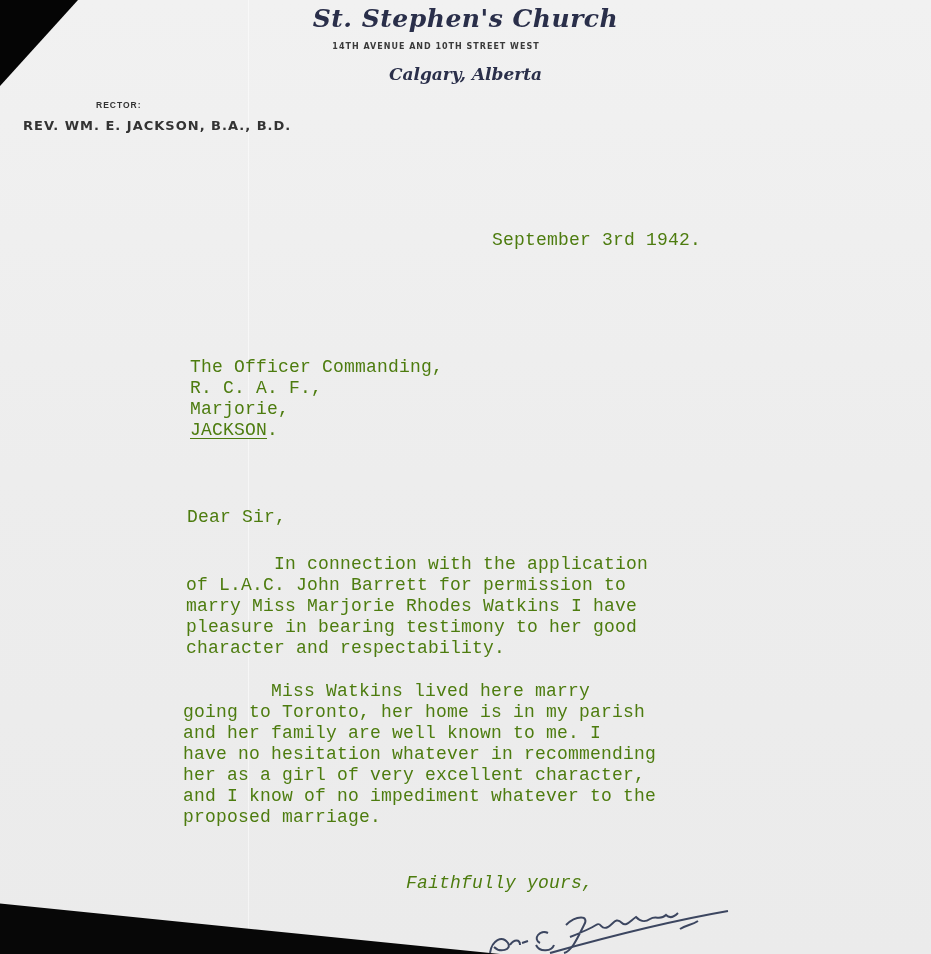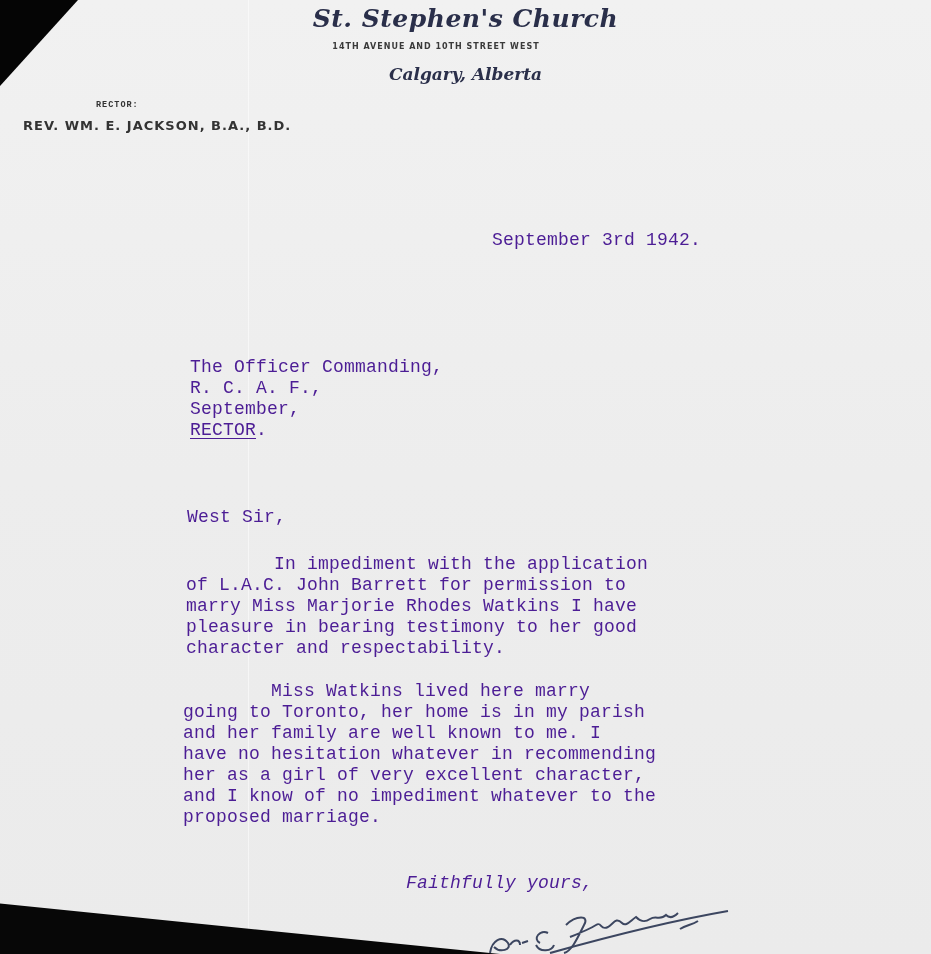--- a/index.html
+++ b/index.html
@@ -35,30 +35,30 @@
     font-family:"DejaVu Sans", sans-serif; font-weight:bold; font-size:8px;
     color:#3a3a3a; letter-spacing:1px; font-variant:small-caps; text-transform:uppercase;
   }
   .letterhead-city {
     position:absolute; left:0; width:931px; top:58px; text-align:center;
     font-family:"DejaVu Serif", serif; font-weight:bold; font-style:italic;
     font-size:17px; color:#2a2f4a;margin-top:6px;
   }
   .rector-label {
     position:absolute; left:96px; top:100px;
-    font-family:Liberation Mono, monospace; font-weight:bold; font-size:8.5px;
+    font-family:Liberation Sans, sans-serif; font-weight:bold; font-size:8.5px;
     color:#333; letter-spacing:1px;
   }
   .rector-name {
     position:absolute; left:23px; top:118px;
     font-family:"DejaVu Sans", sans-serif; font-weight:bold; font-size:13px;
     color:#333; letter-spacing:1px;
   }
   .typed {
-    position:absolute; color:#4c1d95; font-size:18px; line-height:21px;
+    position:absolute; color:#4d7c0f; font-size:18px; line-height:21px;
     white-space:pre; letter-spacing:0.2px;
   }
   .date { left:492px; top:230px; }
   .addr { left:190px; top:357px; }
   .addr .u { text-decoration:underline; text-underline-offset:3px; }
   .salutation { left:187px; top:507px; }
   .para1 { left:186px; top:554px; }
   .para2 { left:183px; top:681px; }
   .closing { left:406px; top:873px;font-style:italic; }
   .signature {
@@ -77,25 +77,25 @@
 <div class="letterhead-address">14th Avenue and 10th Street West</div>
 <div class="letterhead-city">Calgary, Alberta</div>
 
 <div class="rector-label">RECTOR:</div>
 <div class="rector-name">REV. WM. E. JACKSON, B.A., B.D.</div>
 
 <div class="typed date">September 3rd 1942.</div>
 
 <div class="typed addr"><span>The Officer Commanding,</span>
 <span>R. C. A. F.,</span>
-<span>September,</span>
-<span class="u">RECTOR</span><span>.</span></div>
+<span>Marjorie,</span>
+<span class="u">JACKSON</span><span>.</span></div>
 
-<div class="typed salutation">West Sir,</div>
-<div class="typed para1">        In impediment with the application
+<div class="typed salutation">Dear Sir,</div>
+<div class="typed para1">        In connection with the application
 of L.A.C. John Barrett for permission to
 marry Miss Marjorie Rhodes Watkins I have
 pleasure in bearing testimony to her good
 character and respectability.</div>
 <div class="typed para2">        Miss Watkins lived here marry
 going to Toronto, her home is in my parish
 and her family are well known to me. I
 have no hesitation whatever in recommending
 her as a girl of very excellent character,
 and I know of no impediment whatever to the

